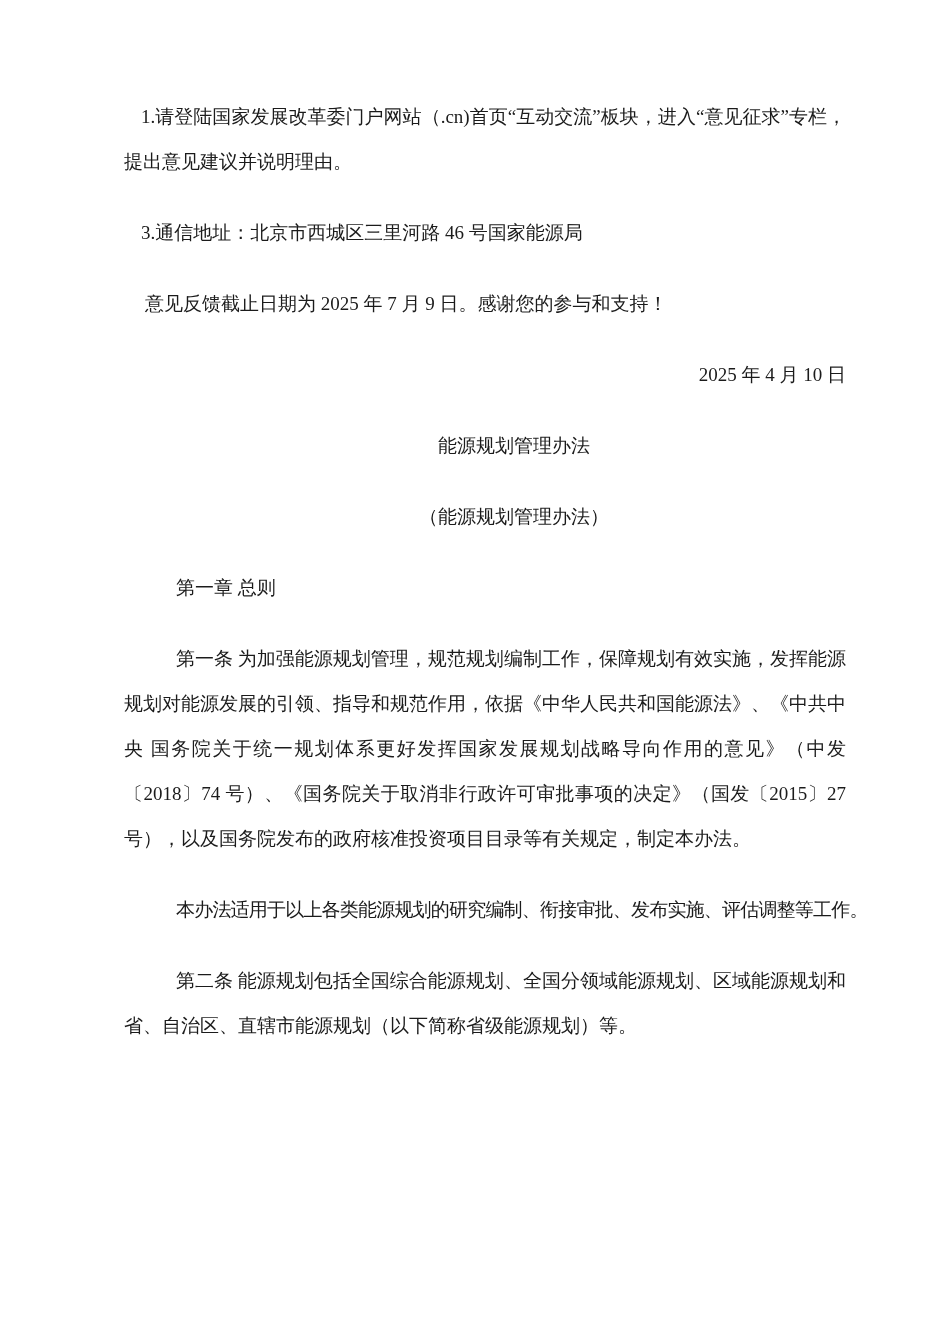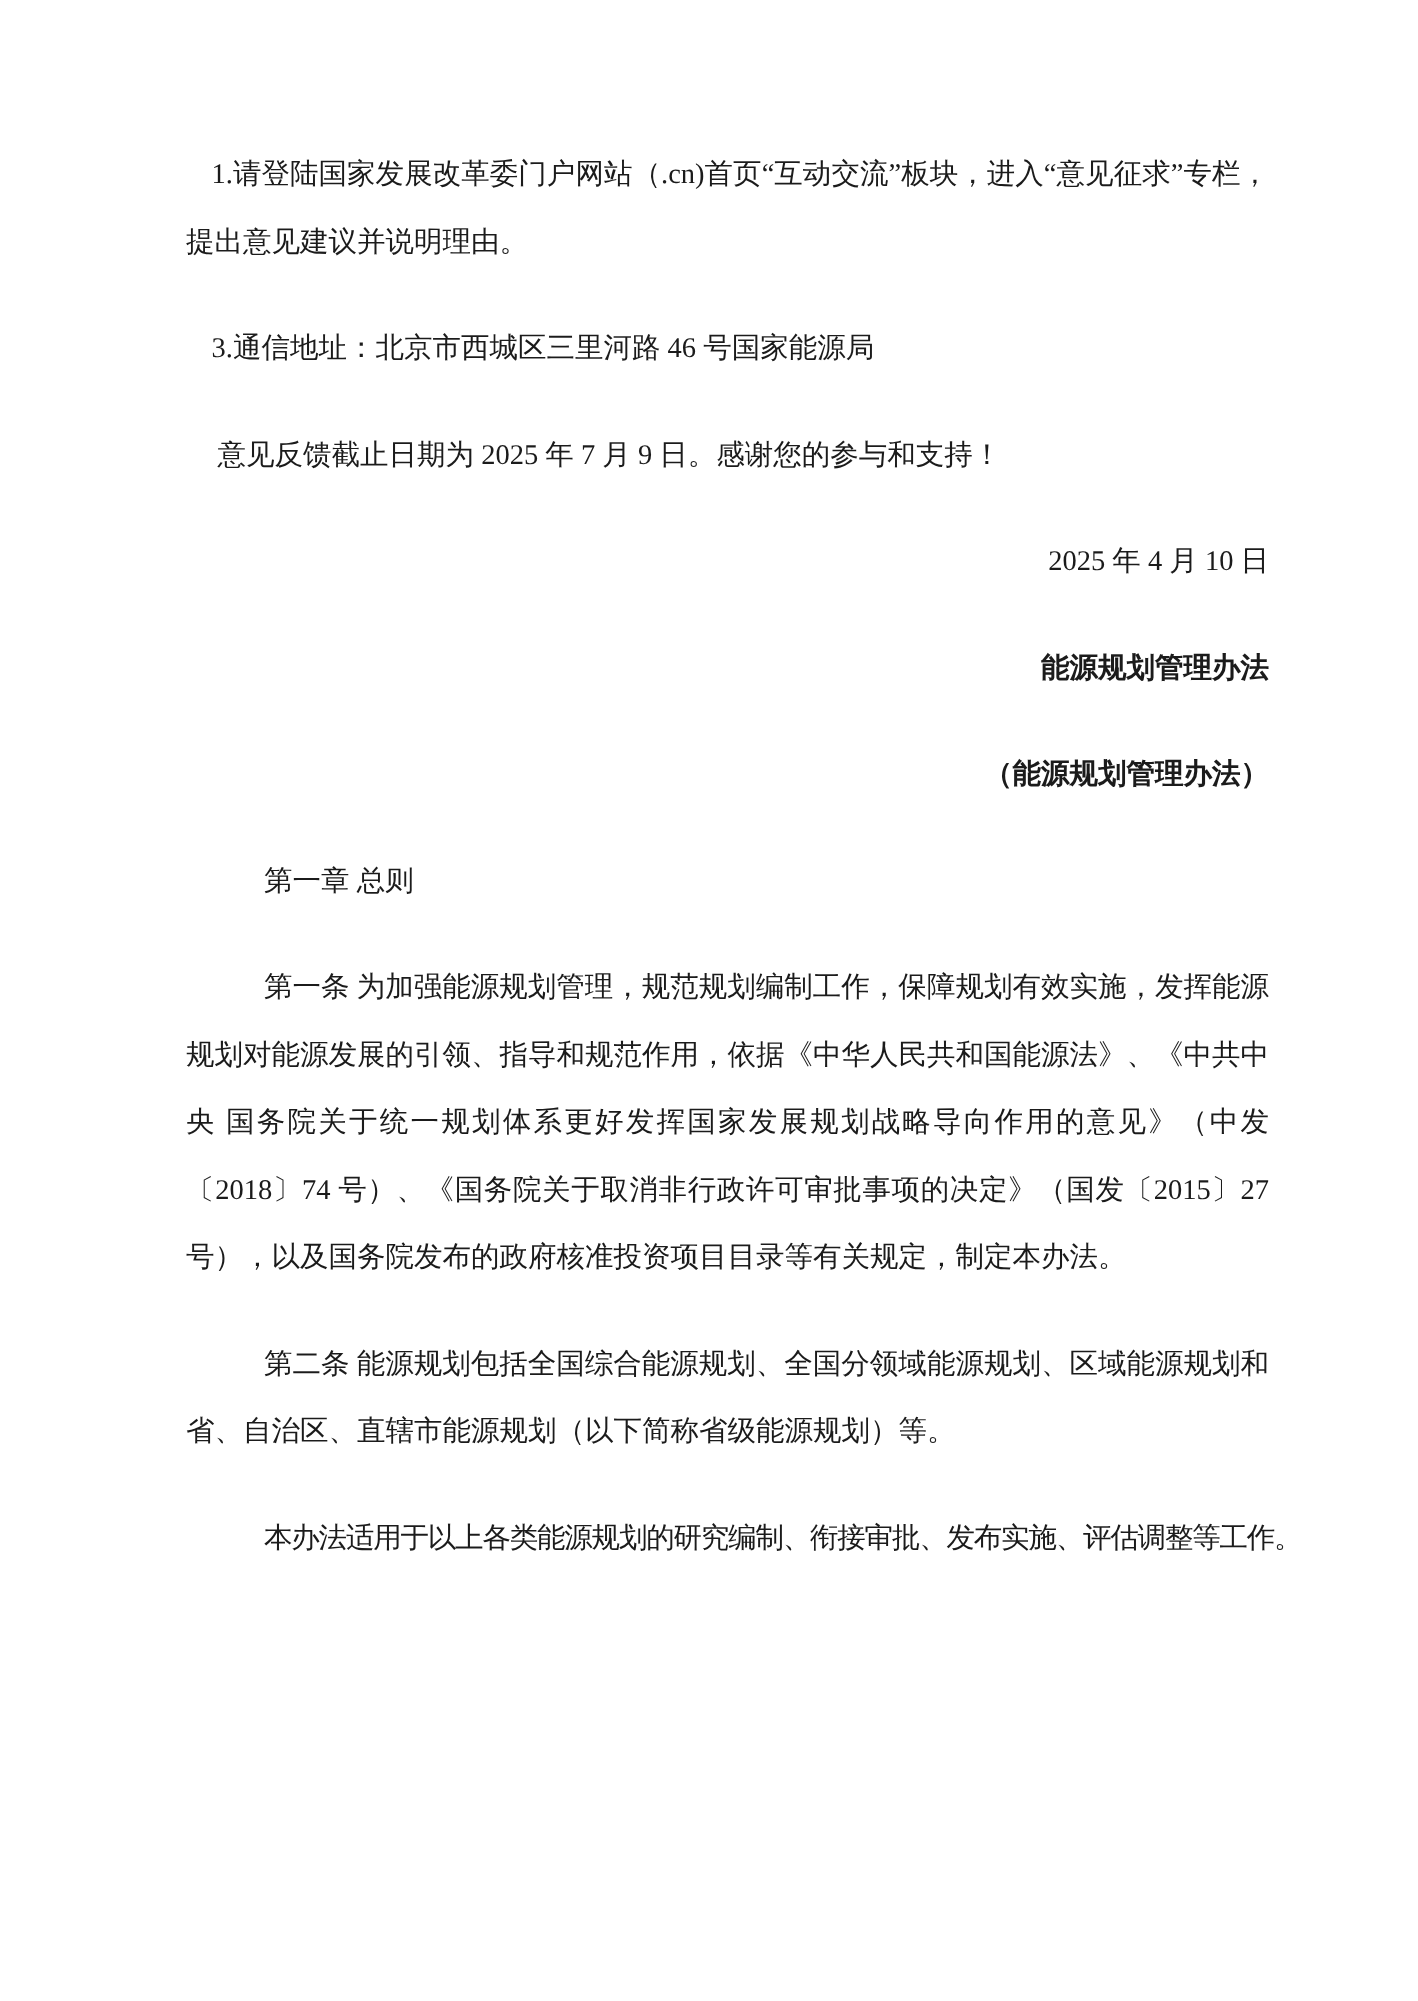--- a/index.html
+++ b/index.html
@@ -27,22 +27,22 @@
     text-align: justify;
   }
   .content p {
     margin: 0 0 26px 0;
   }
   .indent-list { text-indent: 17px; }
   .indent-note { text-indent: 21px; }
   .indent-body { text-indent: 52px; }
   .align-right { text-align: right; }
   .doc-heading {
-    text-align: right;
-    font-weight: bold;
+    text-align: center;
+    font-weight: normal;
     padding-left: 58px;
   }
   .one-line {
     white-space: nowrap;
     letter-spacing: -0.8px;
   }
   .last { margin-bottom: 0; }
 </style>
 </head>
 <body>
@@ -62,18 +62,18 @@
     <p class="align-right">2025 年 4 月 10 日</p>
 
     <p class="doc-heading">能源规划管理办法</p>
 
     <p class="doc-heading">（能源规划管理办法）</p>
 
     <p class="indent-body">第一章 总则</p>
 
     <p class="indent-body">第一条 为加强能源规划管理，规范规划编制工作，保障规划有效实施，发挥能源规划对能源发展的引领、指导和规范作用，依据《中华人民共和国能源法》、《中共中央 国务院关于统一规划体系更好发挥国家发展规划战略导向作用的意见》（中发〔2018〕74 号）、《国务院关于取消非行政许可审批事项的决定》（国发〔2015〕27 号），以及国务院发布的政府核准投资项目目录等有关规定，制定本办法。</p>
 
+    <p class="indent-body one-line last">本办法适用于以上各类能源规划的研究编制、衔接审批、发布实施、评估调整等工作。</p>
+
     <p class="indent-body">第二条 能源规划包括全国综合能源规划、全国分领域能源规划、区域能源规划和省、自治区、直辖市能源规划（以下简称省级能源规划）等。</p>
-
-    <p class="indent-body one-line last">本办法适用于以上各类能源规划的研究编制、衔接审批、发布实施、评估调整等工作。</p>
 
   </div>
 </div>
 
 </body></html>

